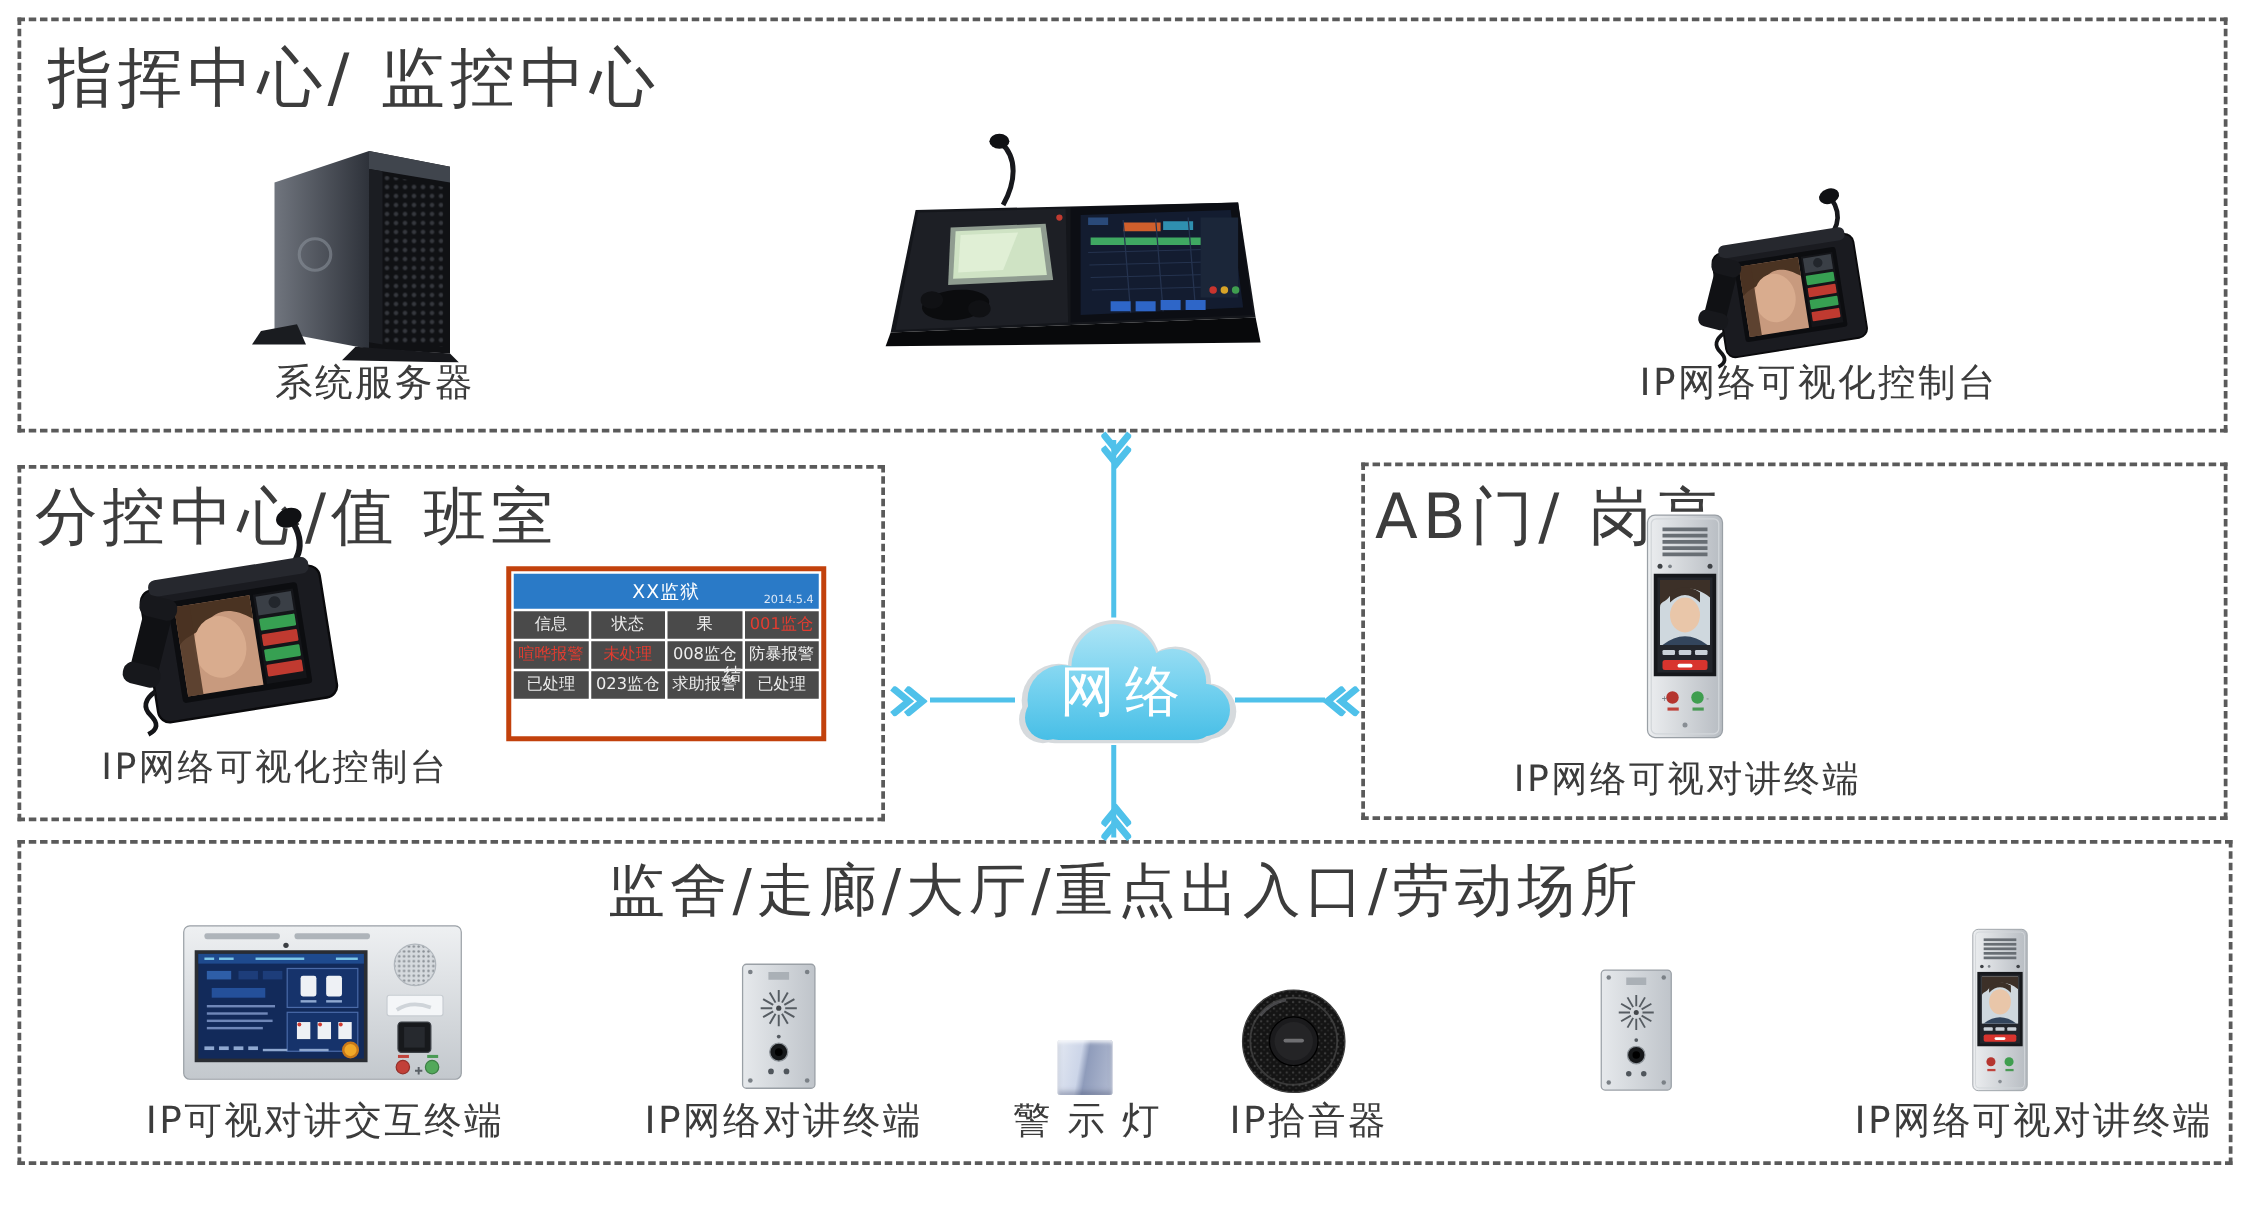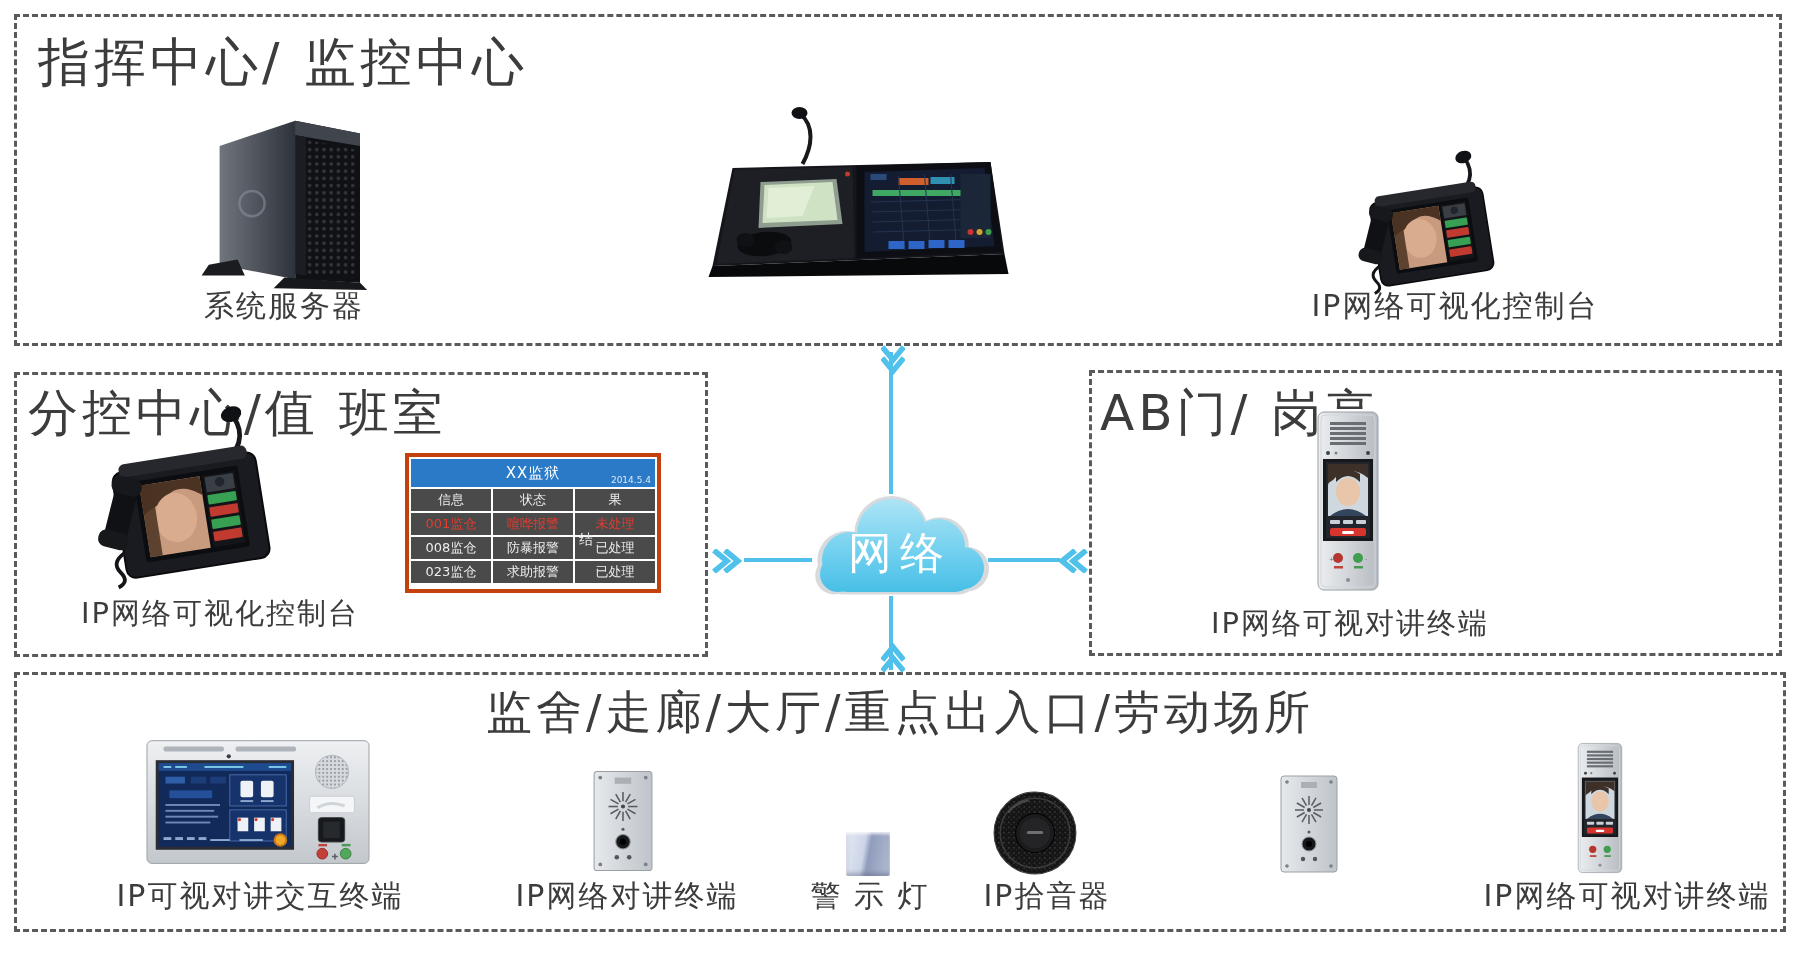--- a/index.html
+++ b/index.html
@@ -13,21 +13,21 @@
   .chev{position:absolute;width:30px;height:24px;}
   .chev polyline{fill:none;stroke:#4fc1ea;stroke-width:5.5;stroke-linecap:square;stroke-linejoin:miter;}
   .chev.down{transform:rotate(90deg);}
   .chev.up{transform:rotate(-90deg);}
   .chev.left{transform:rotate(180deg);}
   .cloud-label{position:absolute;color:#ffffff;font-size:44px;letter-spacing:8px;text-align:center;font-weight:400;}
   
   .info-display{position:absolute;background:#ffffff;border:4px solid #c2410c;padding:2px;box-sizing:border-box;}
   .id-header{position:relative;background:#2a7ac7;height:28px;color:#ffffff;text-align:center;font-size:15px;line-height:28px;letter-spacing:1px;}
   .id-date{position:absolute;right:4px;bottom:1px;font-size:9px;line-height:11px;color:#dce8f6;letter-spacing:0;}
-  .id-grid{display:grid;grid-template-columns:1fr 1fr 1fr;gap:2px;margin-top:2px;}
+  .id-grid{display:grid;grid-template-columns:1fr 1fr 1fr 1fr;gap:2px;margin-top:2px;}
   .id-cell{background:#4a4a4a;color:#ededed;font-size:13px;text-align:center;height:22px;line-height:22px;overflow:hidden;}
   .id-cell.alarm{color:#e23c30;}
   .id-overlay{position:absolute;left:170px;top:74px;color:#e8e8e8;font-size:14px;}
   .warn-light{position:absolute;border-radius:2px;
     background:linear-gradient(100deg,#e3e8f2 0%,#ccd5e8 40%,#8f9cbb 52%,#b3bcd2 100%);
     box-shadow:inset 0 2px 3px rgba(255,255,255,.8), inset 0 -3px 4px rgba(60,70,100,.35);}
 </style>
 </head>
 <body>
 
@@ -108,21 +108,21 @@
     <polygon points="12,20 54,6 54,94 12,86" fill="url(#srvSide)"></polygon>
     <polygon points="54,6 90,13 90,96 54,94" fill="#101114"></polygon>
     <polygon points="54,6 90,13 90,20 54,14" fill="#40454d"></polygon>
     <rect x="62" y="15" width="20" height="4" fill="#9aa2ac" transform="skewY(8)" opacity="0.8"></rect>
     <polygon points="57,16 87,22 87,93 57,91" fill="url(#srvHoles)"></polygon>
     <polygon points="54,14 60,15 60,92 54,91" fill="#1b1d22"></polygon>
     <circle cx="30" cy="52" r="7" fill="none" stroke="#8d939c" stroke-width="1.4" opacity="0.55"></circle>
     <polygon points="6,86 22,83 26,92 2,92" fill="#1a1c20"></polygon>
     <polygon points="48,93 90,96 94,100 42,99" fill="#17181c"></polygon>
   </svg>
-  <div class="dev-label" style="left:144px;top:286px;width:280px;font-family:Liberation Serif, serif;">系统服务器</div>
+  <div class="dev-label" style="left:160px;top:286px;width:280px;font-family:Liberation Serif, serif;">系统服务器</div>
 
   <svg class="abs" style="left:700px;top:104px;width:315px;height:185px;" viewBox="0 0 310 185">
     <path d="M98,10 C112,22 110,42 100,60" stroke="#17181c" stroke-width="4" fill="none"></path>
     <ellipse cx="97" cy="9" rx="8" ry="6" fill="#101114"></ellipse>
     <polygon points="30,64 288,58 302,150 10,162" fill="#14161b"></polygon>
     <polygon points="10,162 302,150 306,170 6,173" fill="#08090b"></polygon>
     <polygon points="32,66 150,63 152,154 14,160" fill="#1d1f25"></polygon>
     <polygon points="58,78 134,75 140,120 56,124" fill="#8f9c90"></polygon>
     <polygon points="62,81 130,78 135,116 60,119" fill="#cfe3c4"></polygon>
     <polygon points="66,84 112,82 100,112 64,114" fill="#e4f1da" opacity="0.8"></polygon>

